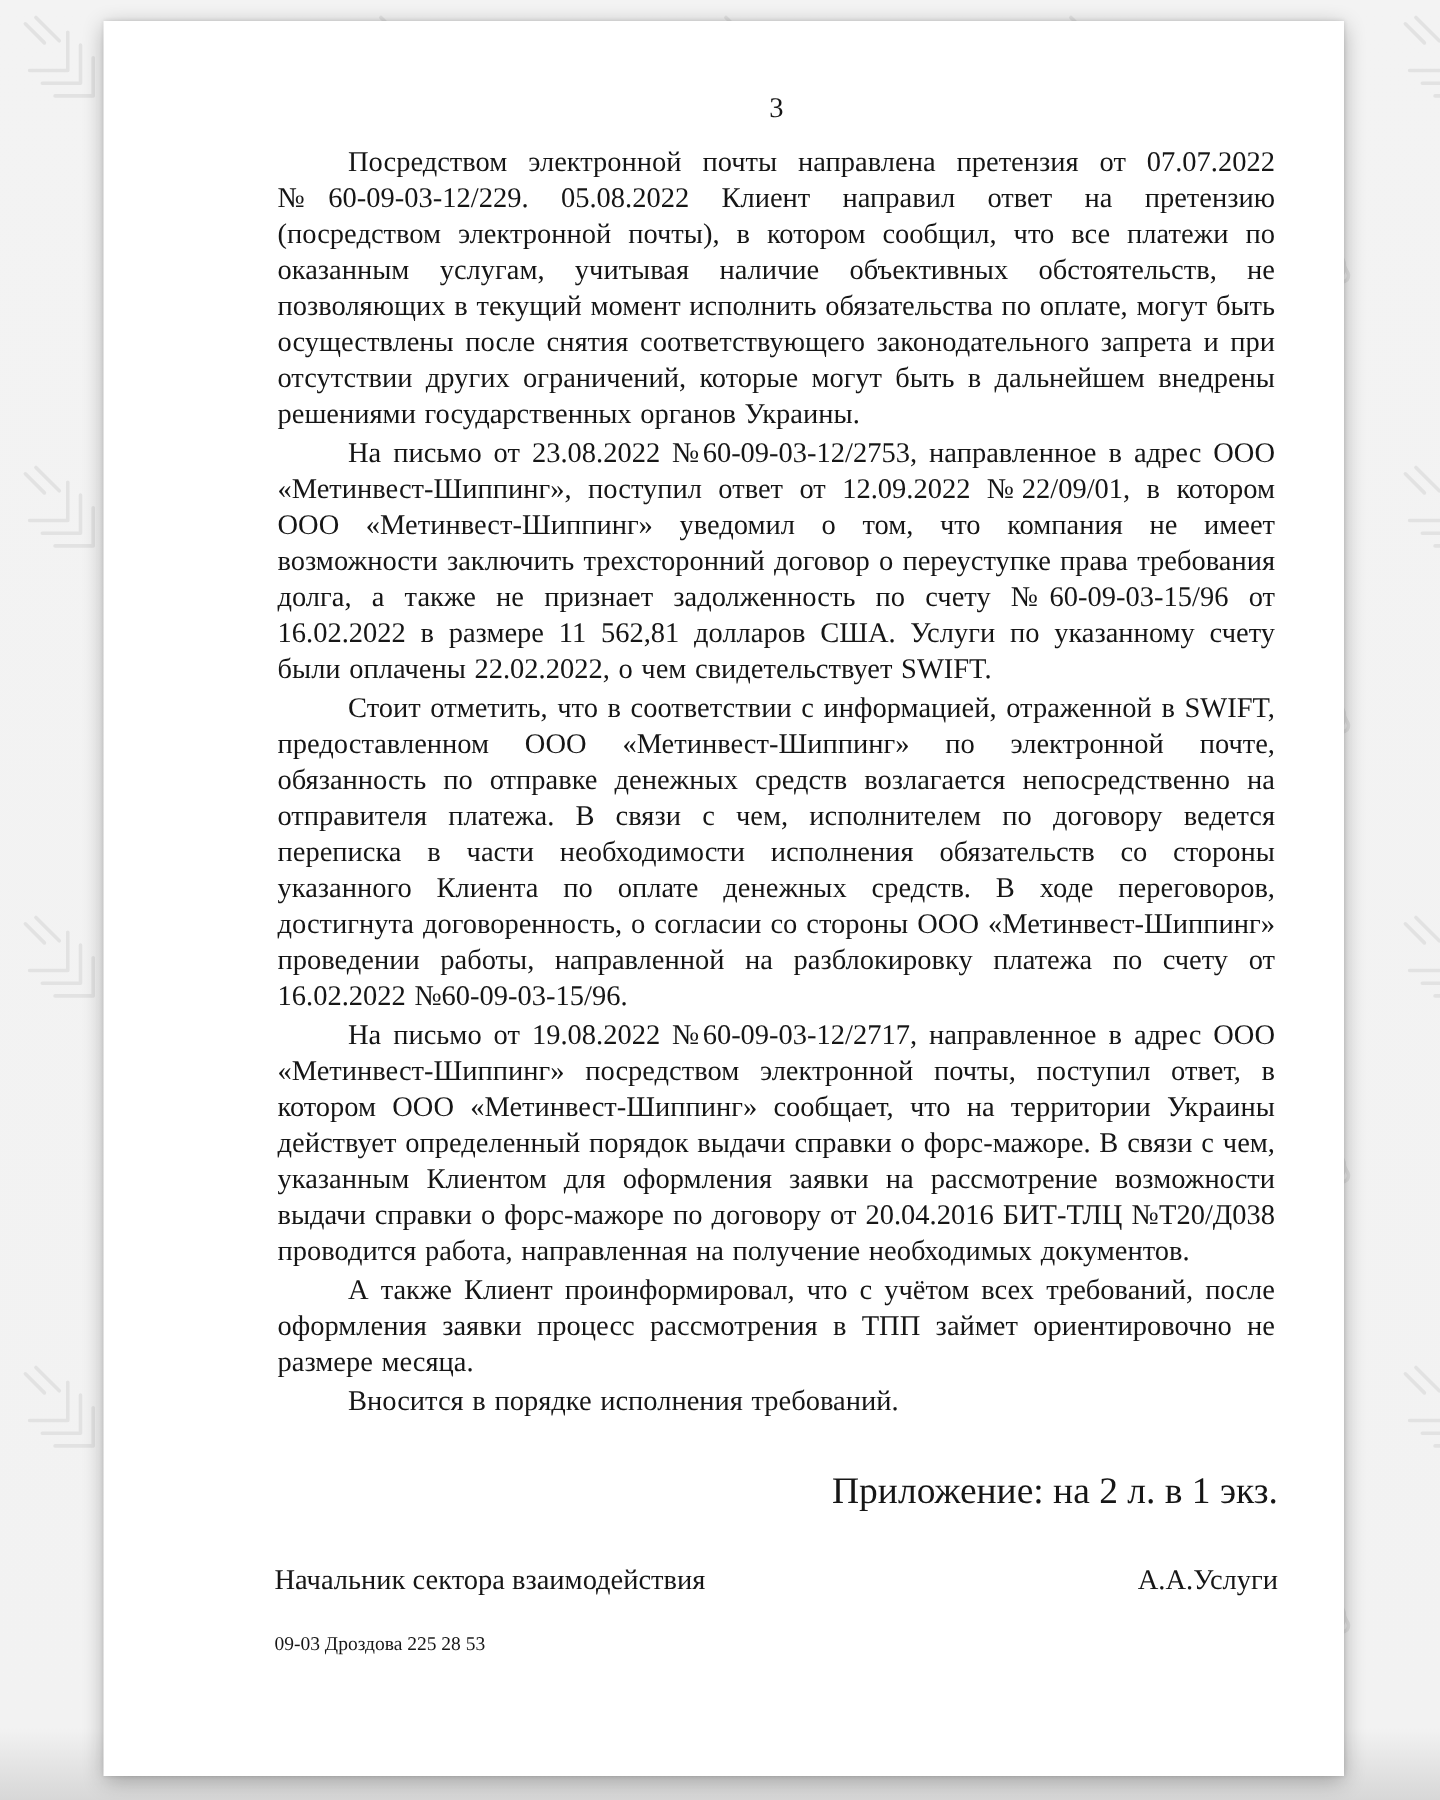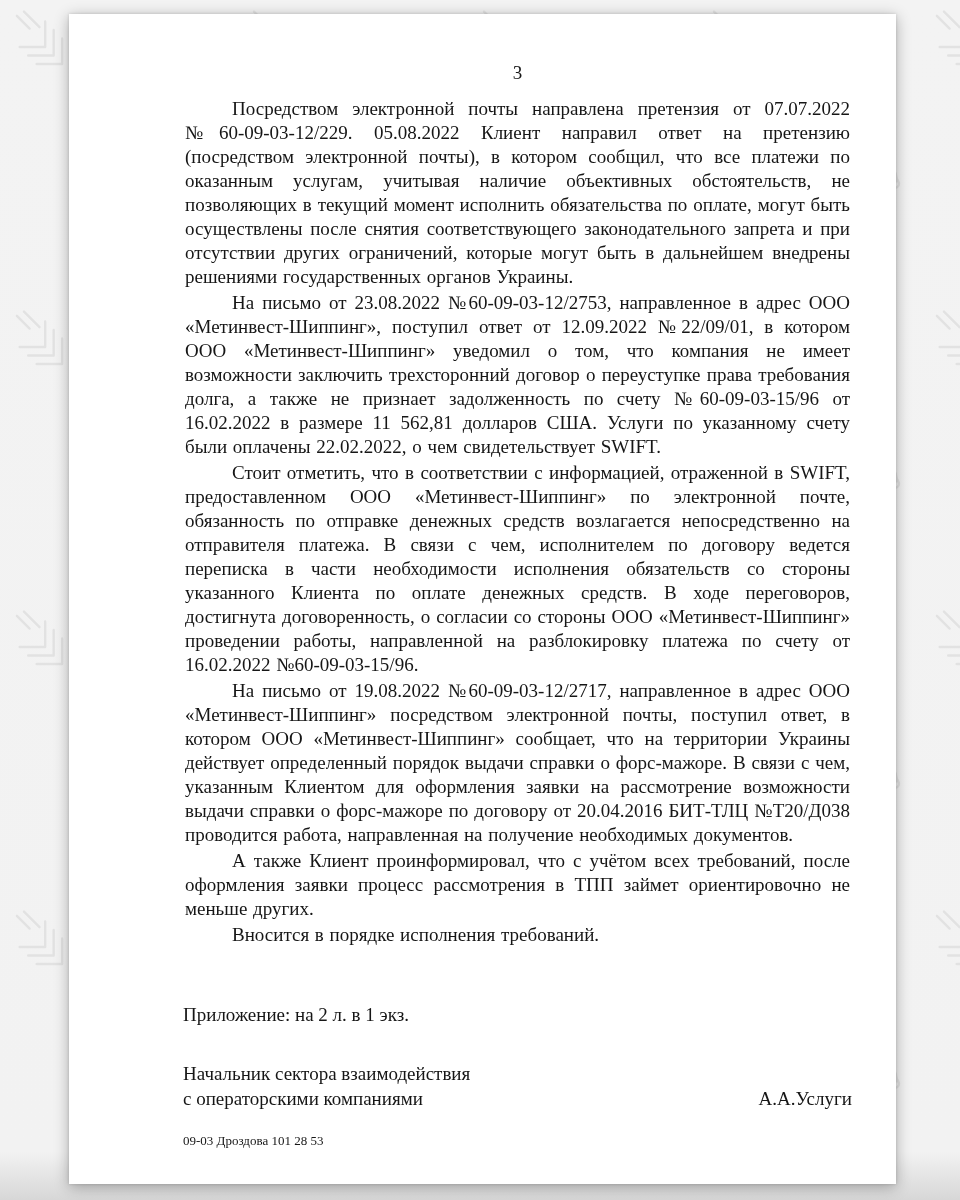--- a/index.html
+++ b/index.html
@@ -41,31 +41,33 @@
   }
   .body-text p {
     margin: 2px;
     font-size: 19px;
     line-height: 24px;
     text-align: justify;
     text-indent: 47px;
     word-spacing: 1px;
   }
   .attachment {
-    margin: 56px 0 0 0;
-    font-size: 19px;
+    margin: 36px 0 0 0;
+    font-size: 25px;
     line-height: 24px;
+    text-align: right;
   }
   .signature {
     display: flex;
     justify-content: space-between;
     align-items: flex-end;
     margin-top: 34px;
     font-size: 19px;
     line-height: 25px;
+    text-align: center;
   }
   .footer {
     margin-top: 22px;
     font-size: 13px;
     line-height: 16px;
   }
 </style>
 </head>
 <body>
 
@@ -105,28 +107,27 @@
 </svg>
 
 <div class="page">
   <div class="page-number">3</div>
 
   <div class="body-text">
     <p>Посредством электронной почты направлена претензия от 07.07.2022 №60-09-03-12/229. 05.08.2022 Клиент направил ответ на претензию (посредством электронной почты), в котором сообщил, что все платежи по оказанным услугам, учитывая наличие объективных обстоятельств, не позволяющих в текущий момент исполнить обязательства по оплате, могут быть осуществлены после снятия соответствующего законодательного запрета и при отсутствии других ограничений, которые могут быть в дальнейшем внедрены решениями государственных органов Украины.</p>
     <p>На письмо от 23.08.2022 №60-09-03-12/2753, направленное в адрес ООО «Метинвест-Шиппинг», поступил ответ от 12.09.2022 №22/09/01, в котором ООО «Метинвест-Шиппинг» уведомил о том, что компания не имеет возможности заключить трехсторонний договор о переуступке права требования долга, а также не признает задолженность по счету №60-09-03-15/96 от 16.02.2022 в размере 11 562,81 долларов США. Услуги по указанному счету были оплачены 22.02.2022, о чем свидетельствует SWIFT.</p>
     <p>Стоит отметить, что в соответствии с информацией, отраженной в SWIFT, предоставленном ООО «Метинвест-Шиппинг» по электронной почте, обязанность по отправке денежных средств возлагается непосредственно на отправителя платежа. В связи с чем, исполнителем по договору ведется переписка в части необходимости исполнения обязательств со стороны указанного Клиента по оплате денежных средств. В ходе переговоров, достигнута договоренность, о согласии со стороны ООО «Метинвест-Шиппинг» проведении работы, направленной на разблокировку платежа по счету от 16.02.2022 №60-09-03-15/96.</p>
     <p>На письмо от 19.08.2022 №60-09-03-12/2717, направленное в адрес ООО «Метинвест-Шиппинг» посредством электронной почты, поступил ответ, в котором ООО «Метинвест-Шиппинг» сообщает, что на территории Украины действует определенный порядок выдачи справки о форс-мажоре. В связи с чем, указанным Клиентом для оформления заявки на рассмотрение возможности выдачи справки о форс-мажоре по договору от 20.04.2016 БИТ-ТЛЦ №Т20/Д038 проводится работа, направленная на получение необходимых документов.</p>
-    <p>А также Клиент проинформировал, что с учётом всех требований, после оформления заявки процесс рассмотрения в ТПП займет ориентировочно не меньше других.</p>
+    <p>А также Клиент проинформировал, что с учётом всех требований, после оформления заявки процесс рассмотрения в ТПП займет ориентировочно не размере месяца.</p>
     <p>Вносится в порядке исполнения требований.</p>
   </div>
 
   <p class="attachment">Приложение: на 2 л. в 1 экз.</p>
 
   <div class="signature">
     <div class="sig-left">
       <div>Начальник сектора взаимодействия</div>
-      <div>с операторскими компаниями</div>
     </div>
     <div class="sig-name">А.А.Услуги</div>
   </div>
 
-  <div class="footer">09-03 Дроздова 101 28 53</div>
+  <div class="footer">09-03 Дроздова 225 28 53</div>
 </div>
 
 </body></html>

